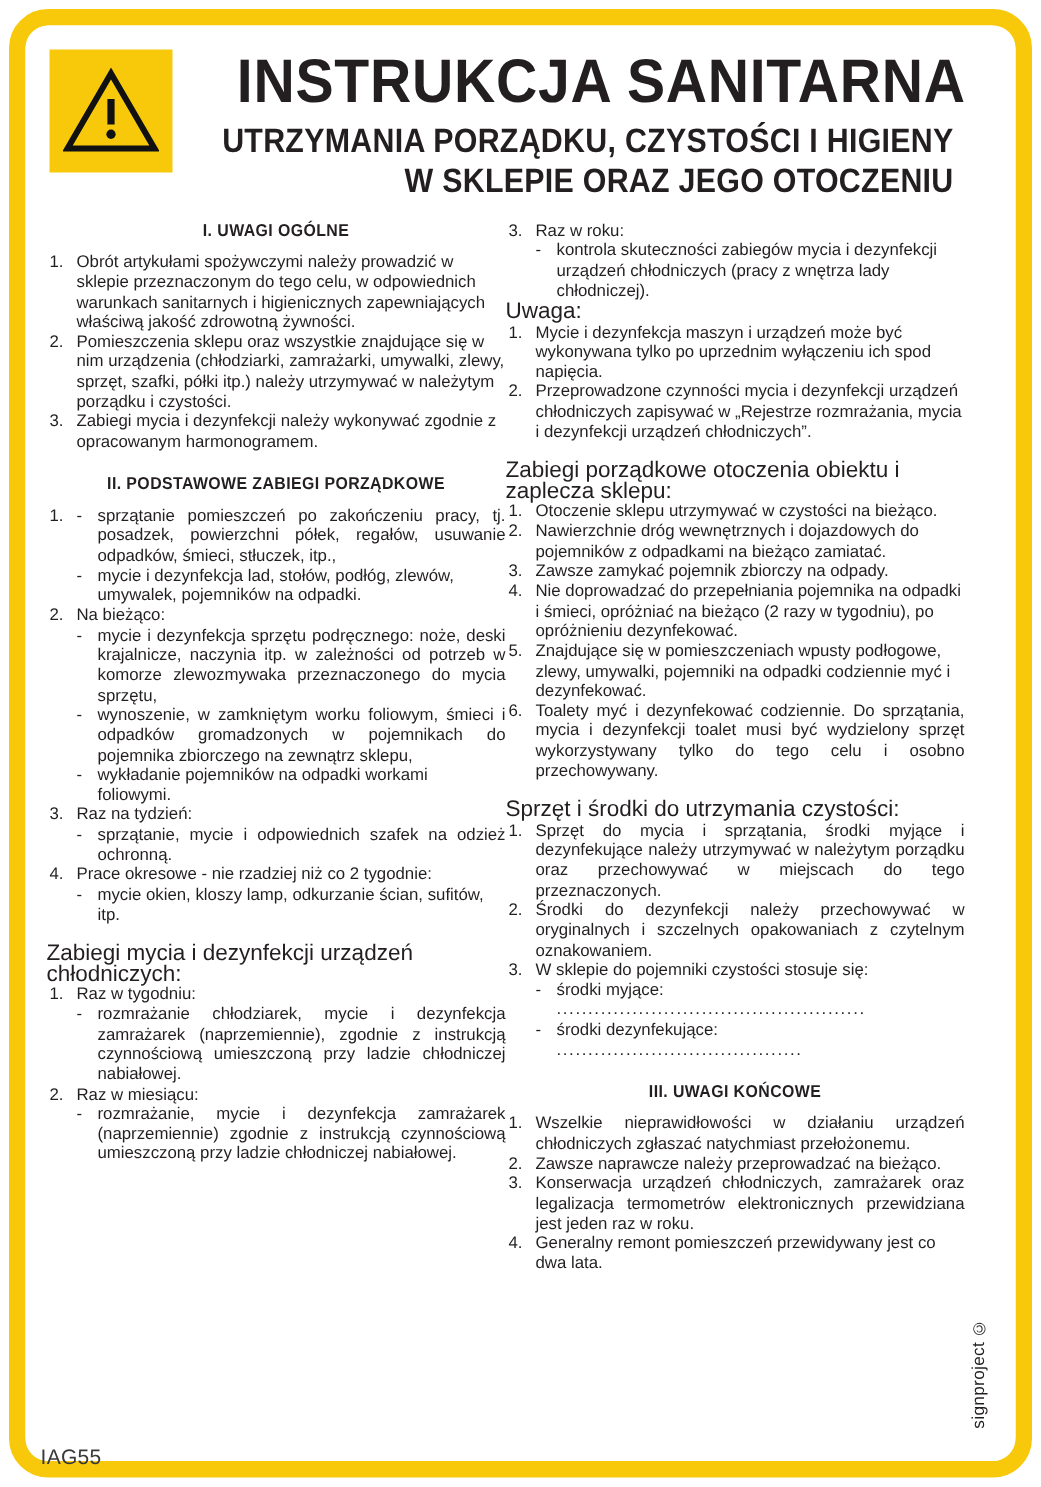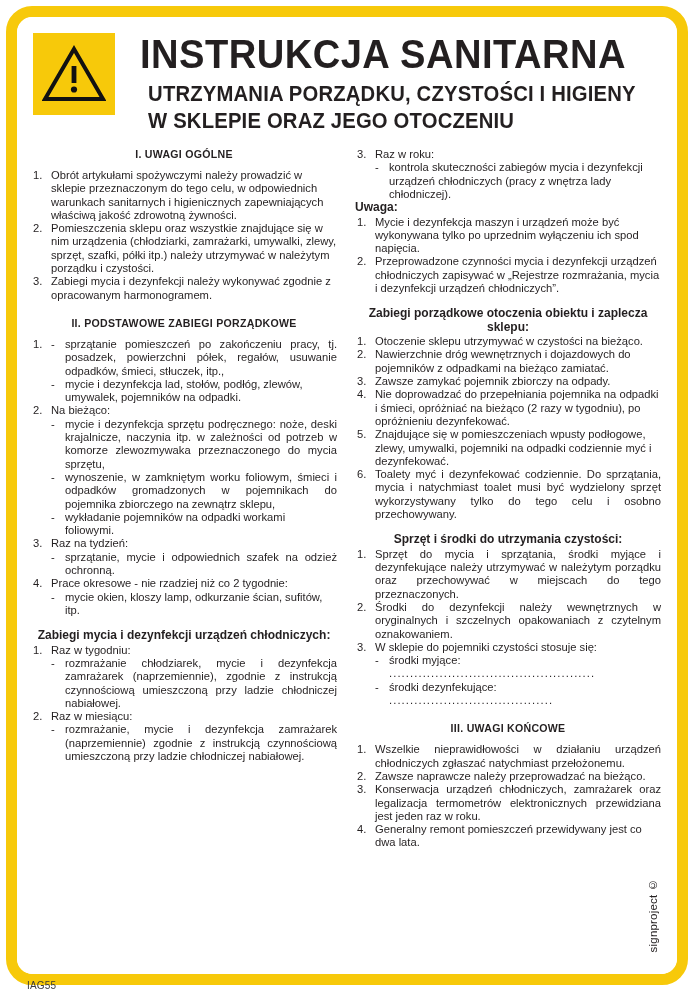--- a/index.html
+++ b/index.html
@@ -62,21 +62,21 @@
     flex: 0 0 82px;
     display: flex;
     align-items: center;
     justify-content: center;
     margin-top: 2px;
   }
   .warn-box svg { display: block; }
 
   .title-block {
     flex: 1 1 auto;
-    text-align: left;
+    text-align: right;
     padding-left: 6px;
   }
   .title-main {
     font-family: "Liberation Sans Narrow", "Liberation Sans", sans-serif;
     font-weight: bold;
     font-size: 41px;
     line-height: 46px;
     letter-spacing: 0.5px;
     color: #231f20;
     transform: scaleX(0.93);
@@ -105,48 +105,47 @@
     transform: scaleX(0.9);
     transform-origin: center;
     white-space: nowrap;
   }
 
   
   .columns {
     display: flex;
     padding: 14px 14px 0 14px;
     box-sizing: border-box;
-    column-gap: 18px;
   }
   .col {
     width: 306px;
     flex: 0 0 306px;
   }
 
   .sec-head {
     text-align: center;
     font-family: "Liberation Sans Narrow", "Liberation Sans", sans-serif;
     font-weight: bold;
     font-size: 11.5px;
     letter-spacing: 0.3px;
     color: #231f20;
     transform: scaleX(0.92);
     margin: 0 0 9px 0;
   }
   .sec-head.spaced-top { margin-top: 15px; }
 
   .bold-head {
-    font-weight: bold;
-    font-size: 12px;
+    font-weight: normal;
+    font-size: 15px;
     line-height: 13.4px;
     color: #231f20;
     margin: 0 0 1px 0;
     text-align: left;
   }
-  .bold-head.gap { margin-top: 12px; text-align: center; }
+  .bold-head.gap { margin-top: 12px; }
 
   
   ol.num {
     list-style: none;
     margin: 0;
     padding: 0;
   }
   ol.num > li {
     position: relative;
     padding-left: 20px;
@@ -191,22 +190,22 @@
   ul.dash > li > .dtxt { display: block; }
 
   .sub-wrap { padding-left: 12px; }
 
   .dots { letter-spacing: 1.1px; }
 
   
   .code {
     position: absolute;
     left: 27px;
-    bottom: 0;
-    font-size: 10px;
+    bottom: 12px;
+    font-size: 14px;
     color: #3a3a3a;
     letter-spacing: 0.2px;
   }
 
   
   .signproject {
     position: absolute;
     right: 18px;
     bottom: 22px;
     font-size: 11.5px;
@@ -391,34 +390,34 @@
           <li>
             <span class="marker">4.</span>
             <span class="txt">Nie doprowadzać do przepełniania pojemnika na odpadki i śmieci, opróżniać na bieżąco (2 razy w tygodniu), po opróżnieniu dezynfekować.</span>
           </li>
           <li>
             <span class="marker">5.</span>
             <span class="txt">Znajdujące się w pomieszczeniach wpusty podłogowe, zlewy, umywalki, pojemniki na odpadki codziennie myć i dezynfekować.</span>
           </li>
           <li class="just">
             <span class="marker">6.</span>
-            <span class="txt">Toalety myć i dezynfekować codziennie. Do sprzątania, mycia i natychmiast toalet musi być wydzielony sprzęt wykorzystywany tylko do tego celu i osobno przechowywany.</span>
+            <span class="txt">Toalety myć i dezynfekować codziennie. Do sprzątania, mycia i dezynfekcji toalet musi być wydzielony sprzęt wykorzystywany tylko do tego celu i osobno przechowywany.</span>
           </li>
         </ol>
 
         <div class="bold-head gap">Sprzęt i środki do utrzymania czystości:</div>
 
         <ol class="num">
           <li class="just">
             <span class="marker">1.</span>
             <span class="txt">Sprzęt do mycia i sprzątania, środki myjące i dezynfekujące należy utrzymywać w należytym porządku oraz przechowywać w miejscach do tego przeznaczonych.</span>
           </li>
           <li class="just">
             <span class="marker">2.</span>
-            <span class="txt">Środki do dezynfekcji należy wewnętrznych w oryginalnych i szczelnych opakowaniach z czytelnym oznakowaniem.</span>
+            <span class="txt">Środki do dezynfekcji należy przechowywać w oryginalnych i szczelnych opakowaniach z czytelnym oznakowaniem.</span>
           </li>
           <li>
             <span class="marker">3.</span>
             <span class="txt">W sklepie do pojemniki czystości stosuje się:</span>
             <ul class="dash sub-wrap">
               <li>
                 <span class="dmarker">-</span>
                 <span class="dtxt"><span>środki myjące:</span> <span class="dots">.................................................</span></span>
               </li>
               <li>

